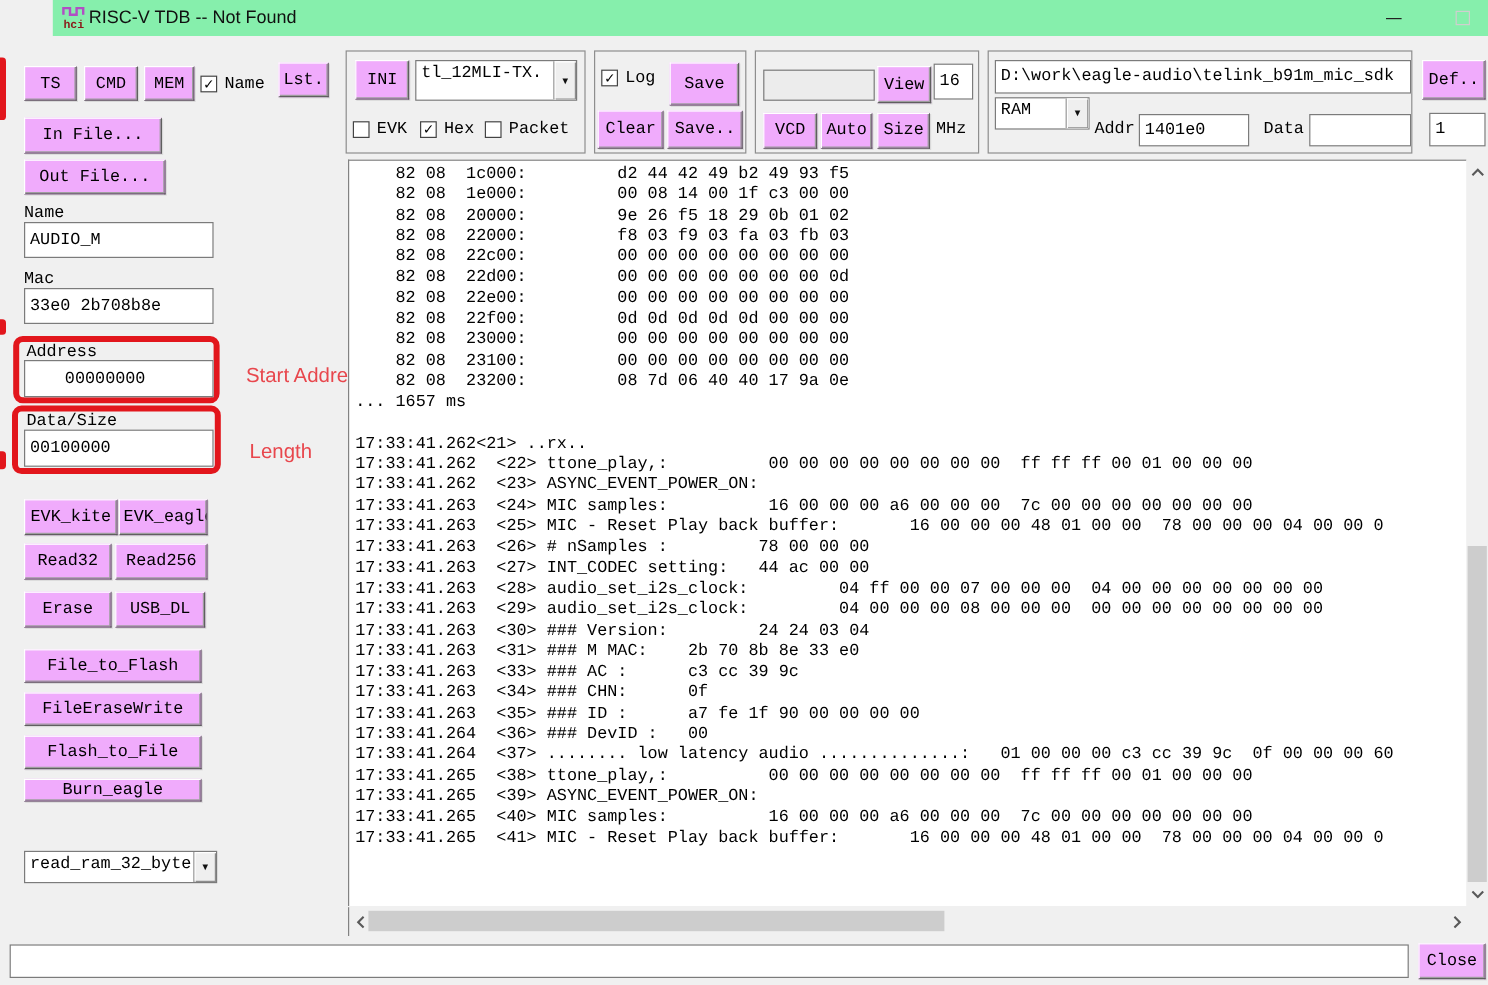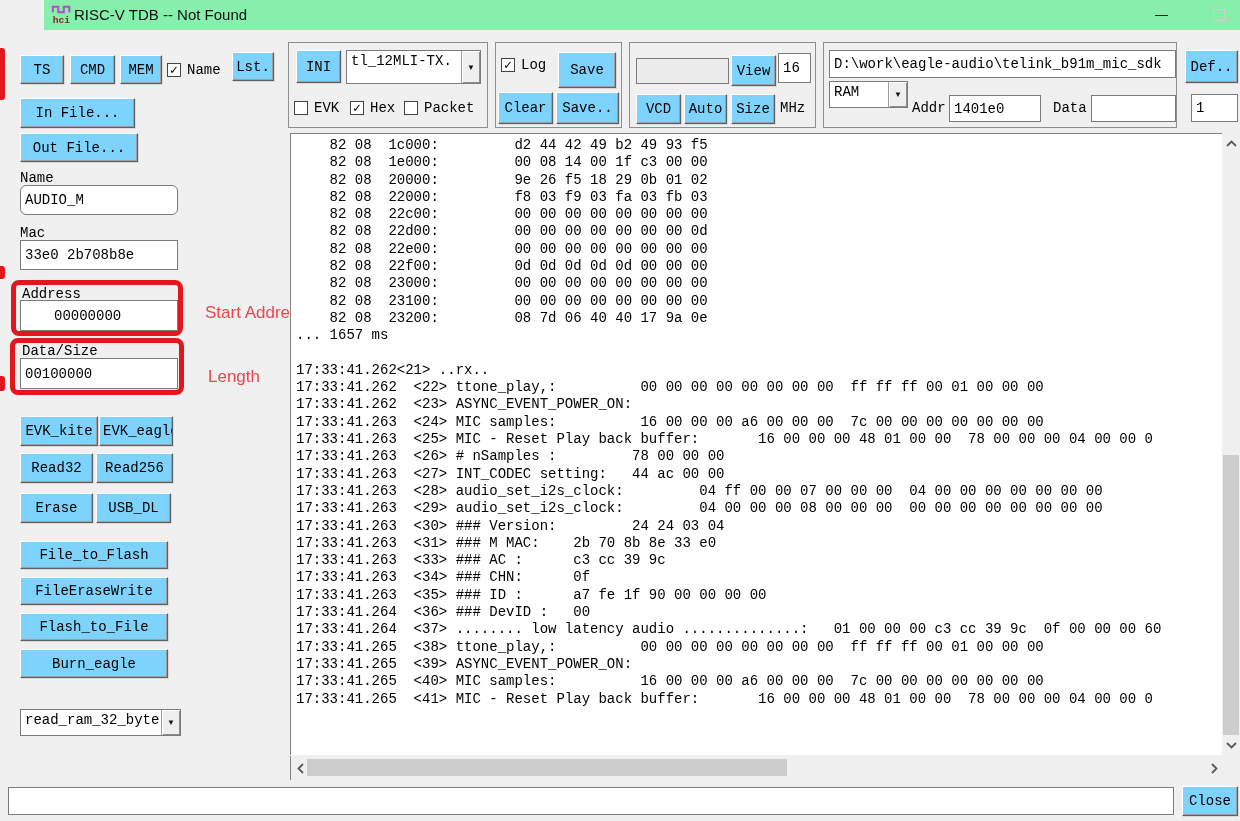--- a/index.html
+++ b/index.html
@@ -10,21 +10,21 @@
   
   .titlebar { position:absolute; left:0; top:0; width:1220px; height:30px; background:#86efac;margin-left:44px; }
   .title-text { position:absolute; left:30px; top:6px; font-size:15px; color:#101010; }
   .app-icon { position:absolute; left:7px; top:4px; width:22px; height:22px; }
   .win-btn { position:absolute; top:0; width:46px; height:30px; display:flex; align-items:center; justify-content:center; }
   .min-glyph { width:13px; height:0; border-top:1.6px solid #222; }
   .max-glyph { width:12px; height:12px; border:1.4px solid #cfcfcf; }
   .close-glyph { font-size:15px; color:#222; line-height:1; }
 
   
-  .btn { position:absolute; background:#7dd3fc; border:1px solid;
+  .btn { position:absolute; background:#f0abfc; border:1px solid;
          border-color:#ffffff #5f5f5f #5f5f5f #ffffff;
          box-shadow: inset -1px -1px 0 #9e9e9e, 1px 1px 0 #d9d9d9;
          font-family:"Liberation Mono","DejaVu Sans Mono",monospace; font-size:14px; color:#000;
          display:flex; align-items:center; justify-content:center; white-space:nowrap; overflow:hidden; cursor:default; }
   .field { position:absolute; background:#ffffff; border:1px solid #7b7b7b;
            font-family:"Liberation Mono","DejaVu Sans Mono",monospace; font-size:14px; color:#000;
            padding:2px 4px; outline:none; }
   .field-gray { background:#ececec; }
   .gbox { position:absolute; border:1px solid #8e8e8e; }
   .mlabel { position:absolute; font-family:"Liberation Mono","DejaVu Sans Mono",monospace; font-size:14px; color:#000; white-space:nowrap; }
@@ -152,21 +152,21 @@
     <div class="combo-text">RAM</div>
     <div class="combo-btn">▼</div>
   </div>
   <div class="mlabel" style="left:912px;top:100px">Addr</div>
   <input class="field" style="left: 949px; top: 95px; width: 92px; height: 27px;" value="1401e0">
   <div class="mlabel" style="left:1053px;top:100px">Data</div>
   <input class="field" style="left: 1091px; top: 95px; width: 85px; height: 27px;" value="">
   <input class="field" style="left: 1191px; top: 94px; width: 47px; height: 28px;" value="1">
 
   <div class="mlabel" style="left:20px;top:170px">Name</div>
-  <input class="field" style="left: 20px; top: 185px; width: 158px; height: 30px; border-radius: 6px;" value="AUDIO_M">
+  <input class="field" style="left: 20px; top: 185px; width: 158px; height: 30px;" value="AUDIO_M">
   <div class="mlabel" style="left:20px;top:225px">Mac</div>
   <input class="field" style="left: 20px; top: 240px; width: 158px; height: 30px;" value="33e0 2b708b8e">
 
   <div class="red-rect" style="left:11px;top:280px;width:172px;height:56px"></div>
   <div class="mlabel" style="left:22px;top:286px">Address</div>
   <input class="field" style="left: 20px; top: 300px; width: 158px; height: 31px; padding-left: 33px;" value="00000000">
   <div class="ann" style="left:205px;top:303px">Start Address</div>
 
   <div class="red-rect" style="left:10px;top:338px;width:174px;height:57px"></div>
   <div class="mlabel" style="left:22px;top:343px">Data/Size</div>
@@ -175,21 +175,21 @@
 
   <div class="btn" style="left:20px;top:416px;width:78px;height:30px">EVK_kite</div>
   <div class="btn" style="left:99px;top:416px;width:74px;height:30px;justify-content:flex-start;padding-left:3px">EVK_eagle</div>
   <div class="btn" style="left:20px;top:453px;width:73px;height:30px">Read32</div>
   <div class="btn" style="left:96px;top:453px;width:77px;height:30px">Read256</div>
   <div class="btn" style="left:20px;top:493px;width:73px;height:30px">Erase</div>
   <div class="btn" style="left:96px;top:493px;width:75px;height:30px">USB_DL</div>
   <div class="btn" style="left:20px;top:541px;width:148px;height:28px">File_to_Flash</div>
   <div class="btn" style="left:20px;top:577px;width:148px;height:28px">FileEraseWrite</div>
   <div class="btn" style="left:20px;top:613px;width:148px;height:28px">Flash_to_File</div>
-  <div class="btn" style="left:20px;top:649px;width:148px;height:29px">Burn_eagle</div>
+  <div class="btn" style="left:20px;top:649px;width:148px;height:19px">Burn_eagle</div>
   <div class="combo" style="left:20px;top:709px;width:161px;height:27px">
     <div class="combo-text">read_ram_32_byte</div>
     <div class="combo-btn">▼</div>
   </div>
 
   <div class="logarea">
     <div class="logpad">
         <div class="line">    82 08  1c000:         d2 44 42 49 b2 49 93 f5</div>
         <div class="line">    82 08  1e000:         00 08 14 00 1f c3 00 00</div>
         <div class="line">    82 08  20000:         9e 26 f5 18 29 0b 01 02</div>

